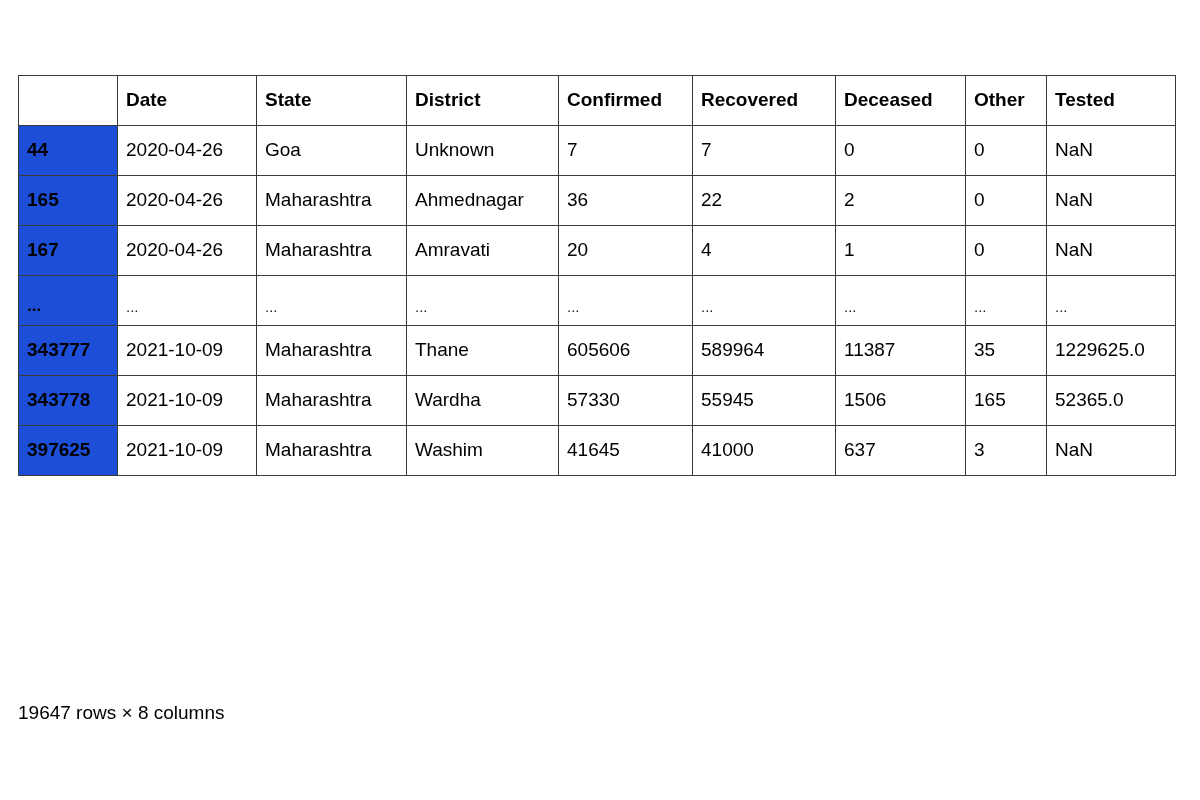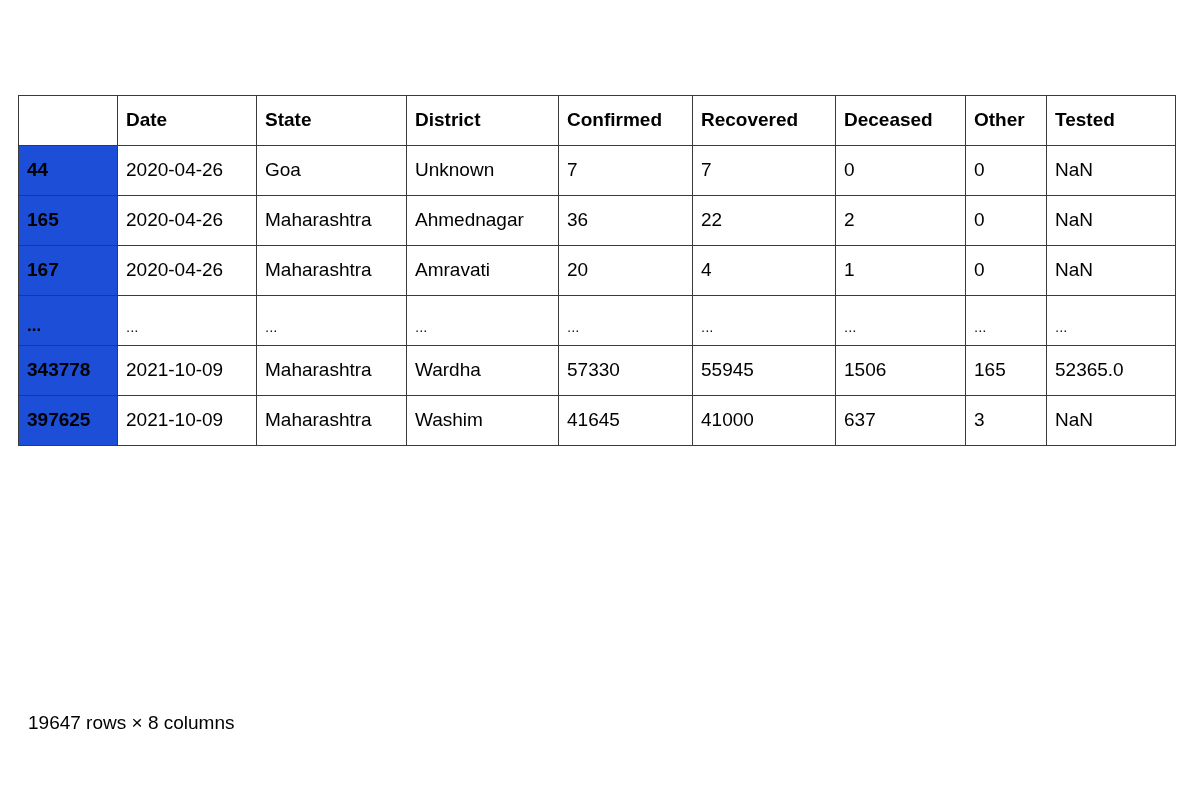--- a/index.html
+++ b/index.html
@@ -21,21 +21,20 @@
     height: 800px;
     box-sizing: border-box;
     padding: 75px 0 0 18px;
   }
   table.dataframe {
     border-collapse: collapse;
     border-spacing: 0;
     table-layout: fixed;
     width: 1157px;
     border: none;
-    margin-top: 20px;
   }
   table.dataframe th,
   table.dataframe td {
     border: 1px solid #3a3a3a;
     font-size: 19px;
     line-height: 1.2;
     height: 50px;
     box-sizing: border-box;
     padding: 0 8px;
     vertical-align: middle;
@@ -71,21 +70,21 @@
   col.c-date      { width: 139px; }
   col.c-state     { width: 150px; }
   col.c-district  { width: 152px; }
   col.c-confirmed { width: 134px; }
   col.c-recovered { width: 143px; }
   col.c-deceased  { width: 130px; }
   col.c-other     { width: 81px;  }
   col.c-tested    { width: 129px; }
 
   p.shape {
-    margin: 10px;
+    margin: 0;
     padding: 0;
     position: absolute;
     left: 18px;
     top: 702px;
     font-size: 19px;
     line-height: 1.2;
     color: #000000;
   }
 </style>
 </head>
@@ -164,20 +163,31 @@
         <td>...</td>
         <td>...</td>
         <td>...</td>
         <td>...</td>
         <td>...</td>
         <td>...</td>
         <td>...</td>
       </tr>
 
 
+      <tr>
+        <th>343777</th>
+        <td>2021-10-09</td>
+        <td>Maharashtra</td>
+        <td>Thane</td>
+        <td>605606</td>
+        <td>589964</td>
+        <td>11387</td>
+        <td>35</td>
+        <td>1229625.0</td>
+      </tr>
 
       <tr>
         <th>343778</th>
         <td>2021-10-09</td>
         <td>Maharashtra</td>
         <td>Wardha</td>
         <td>57330</td>
         <td>55945</td>
         <td>1506</td>
         <td>165</td>

